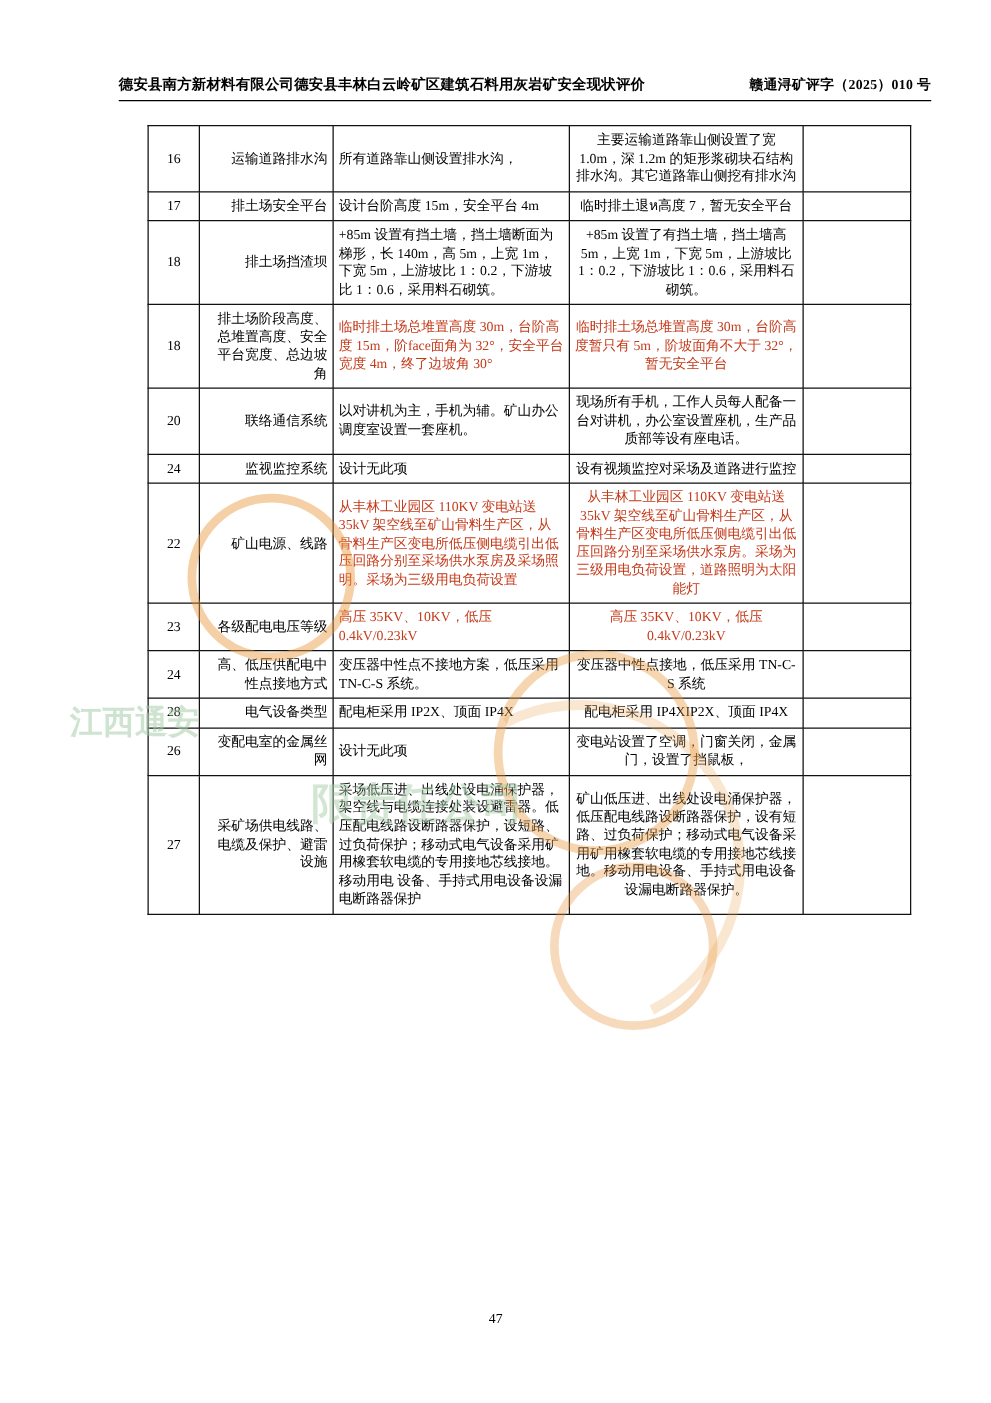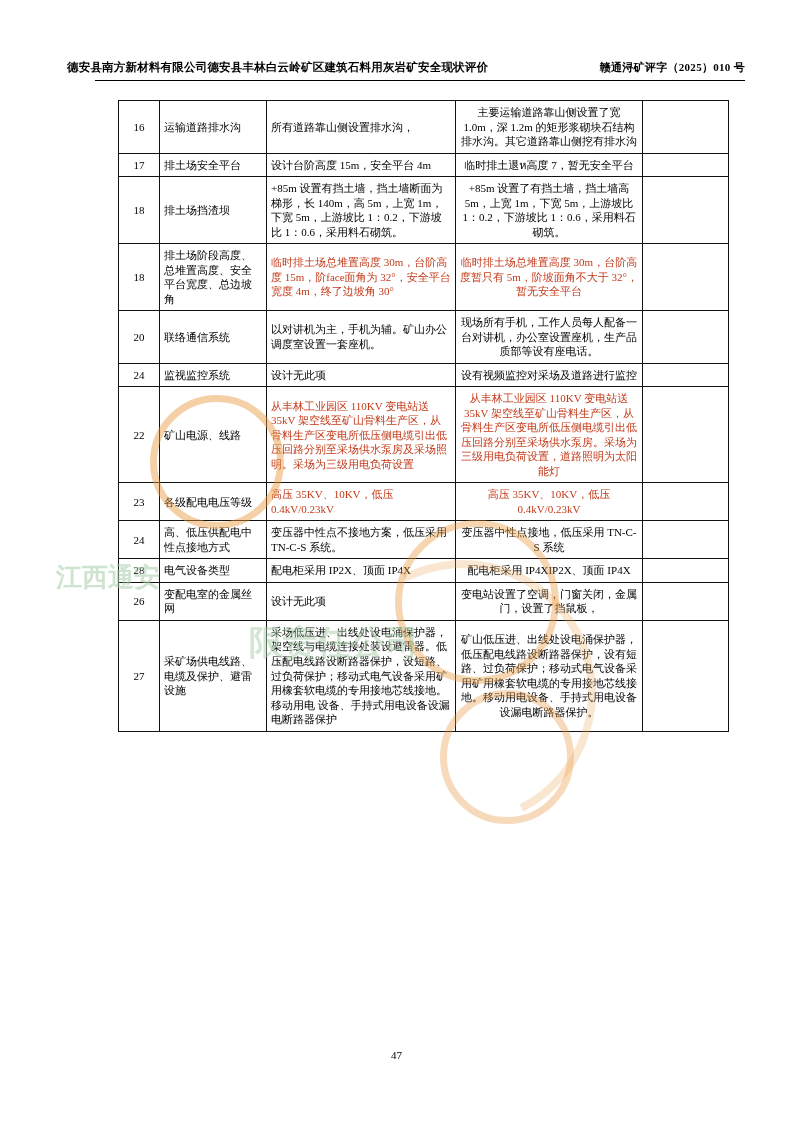--- a/index.html
+++ b/index.html
@@ -17,21 +17,21 @@
     box-sizing:border-box;
     padding:0;
   }
   
   .header{
     position:absolute;
     top:60px;left:0;right:0;
     display:flex;
     justify-content:space-between;
     align-items:flex-end;
-    padding:0 48px 0 67px;
+    padding:0 48px 0 95px;
     font-size:11.5px;
     font-weight:bold;
   }
   .header .left{letter-spacing:0.2px;}
   .header .right{font-size:11px;letter-spacing:0.3px;}
   .header-rule{
     position:absolute;
     top:80px;left:95px;right:48px;
     border-bottom:1px solid #000;
     height:0;
@@ -79,21 +79,21 @@
     table-layout:fixed;
   }
   table.main td{
     border:1px solid #111;
     vertical-align:middle;
     padding:4px 4px;
     font-size:11px;
     line-height:1.32;
   }
   td.c-no{width:32px;text-align:center;}
-  td.c-item{width:98px;text-align:left;}
+  td.c-item{width:98px;text-align:right;}
   td.c-design{width:180px;text-align:left;}
   td.c-actual{width:178px;text-align:center;}
   td.c-note{width:77px;}
   .center{text-align:center;}
   .hl{color:#c33a1a;}
   .pagenum{
     position:absolute;
     top:1049px;left:0;right:0;
     text-align:center;
     font-size:11px;

